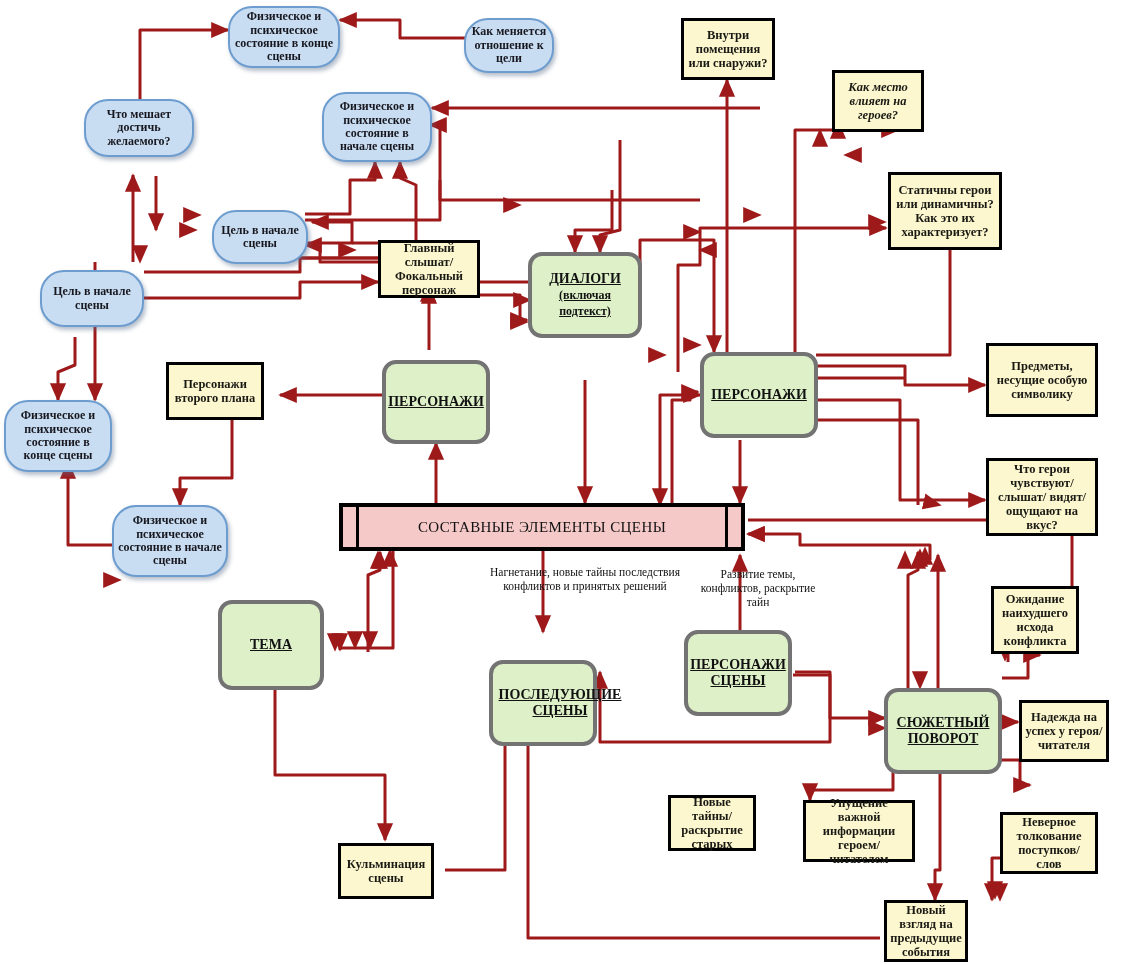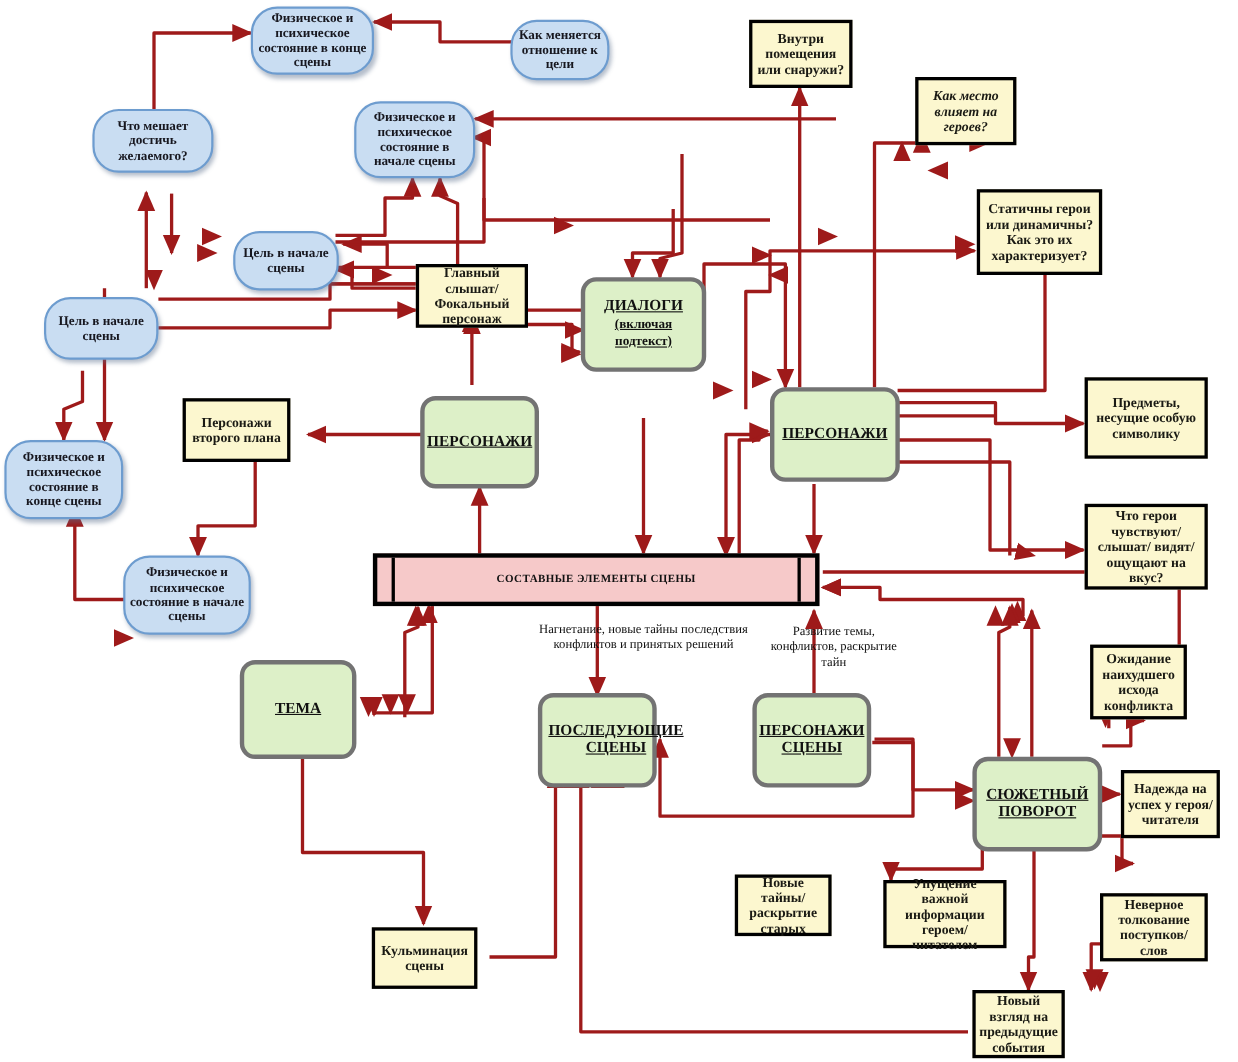--- a/index.html
+++ b/index.html
@@ -18,22 +18,22 @@
   .gbox{background:#ddf0c8;border:4px solid #737373;border-radius:14px;font-size:14px;
         font-weight:bold;color:#111;}
   .gbox .lbl u{text-decoration:underline;}
 
   
   .bbox{background:#c9ddf2;border:2.5px solid #6d9ccf;border-radius:24px;font-size:12px;
         font-weight:bold;color:#17171f;
         box-shadow:2px 3px 4px rgba(90,110,140,.45);}
 
   
-  .pbar{background:#f6c9c9;border:4px solid #000;font-size:10px;letter-spacing:.4px;
-        color:#111;font-weight:bold;}
+  .pbar{background:#f6c9c9;border:4px solid #000;font-size:15px;letter-spacing:.4px;
+        color:#111;font-weight:normal;}
   .pbar::before,.pbar::after{content:"";position:absolute;top:0;bottom:0;width:3px;background:#000;}
   .pbar::before{left:13px;}
   .pbar::after{right:13px;}
 
   
   .cap{position:absolute;font-size:11.5px;line-height:1.22;color:#111;text-align:center;z-index:6;}
 </style>
 </head>
 <body>
 
@@ -289,21 +289,21 @@
       <u>ПЕРСОНАЖИ</u>
     </span>
   </div>
 
   <div class="node gbox" style="left:218px;top:600px;width:106px;height:90px;">
     <span class="lbl">
       <u>ТЕМА</u>
     </span>
   </div>
 
-  <div class="node gbox" style="left:489px;top:630px;width:108px;height:86px;padding-left:34px;">
+  <div class="node gbox" style="left:489px;top:660px;width:108px;height:86px;padding-left:34px;">
     <span class="lbl">
       <u>ПОСЛЕДУЮЩИЕ</u><br>
       <u>СЦЕНЫ</u>
     </span>
   </div>
 
   <div class="node gbox" style="left:684px;top:630px;width:108px;height:86px;">
     <span class="lbl">
       <u>ПЕРСОНАЖИ</u><br>
       <u>СЦЕНЫ</u>

